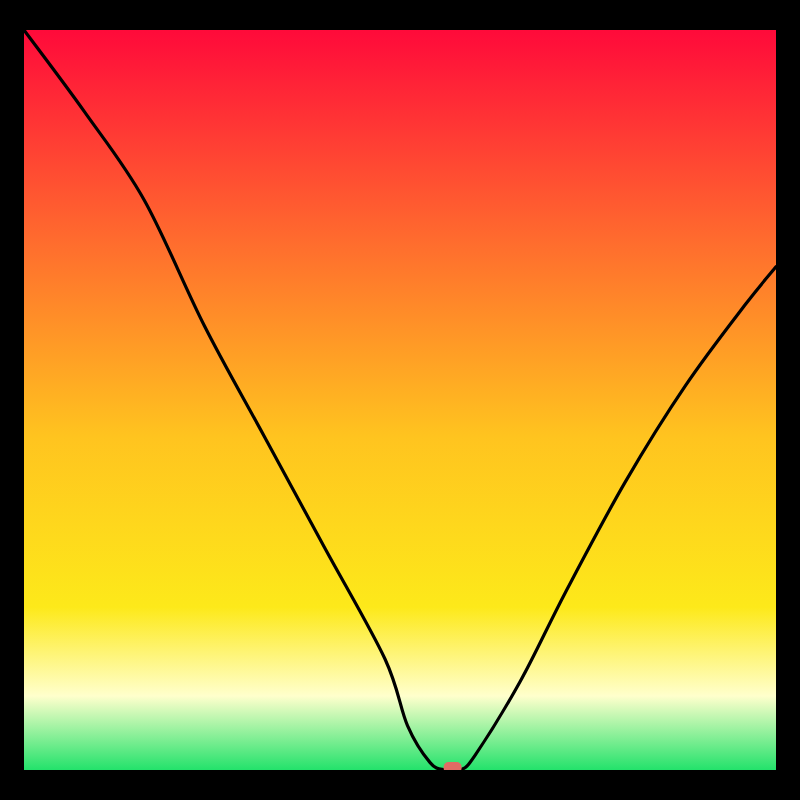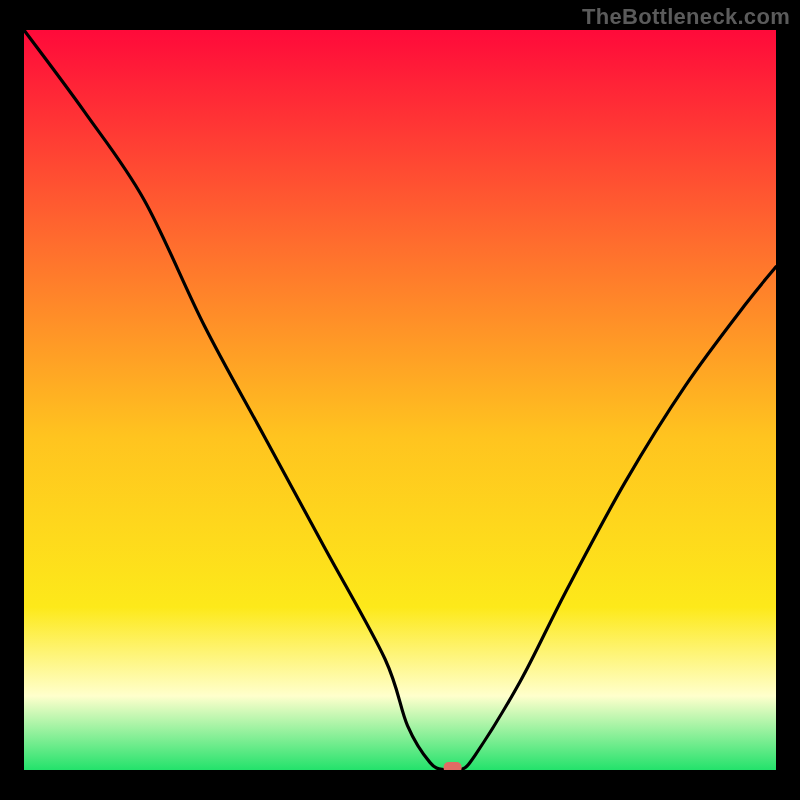--- a/index.html
+++ b/index.html
@@ -41,21 +41,20 @@
   }
   .marker {
     fill: #e06b64;
   }
 </style>
 </head>
 <body>
 
 <div class="frame">
 
-  <div class="watermark">TheBottleneck.com</div>
 
   <div class="plot">
     <svg viewBox="0 0 752 740" preserveAspectRatio="none">
       <defs>
         <linearGradient id="bg-grad" x1="0" y1="0" x2="0" y2="1">
           <stop offset="0%" stop-color="#ff0a3a"></stop>
           <stop offset="28%" stop-color="#ff6a2e"></stop>
           <stop offset="55%" stop-color="#ffc41f"></stop>
           <stop offset="78%" stop-color="#fde91a"></stop>
           <stop offset="90%" stop-color="#ffffcc"></stop>

